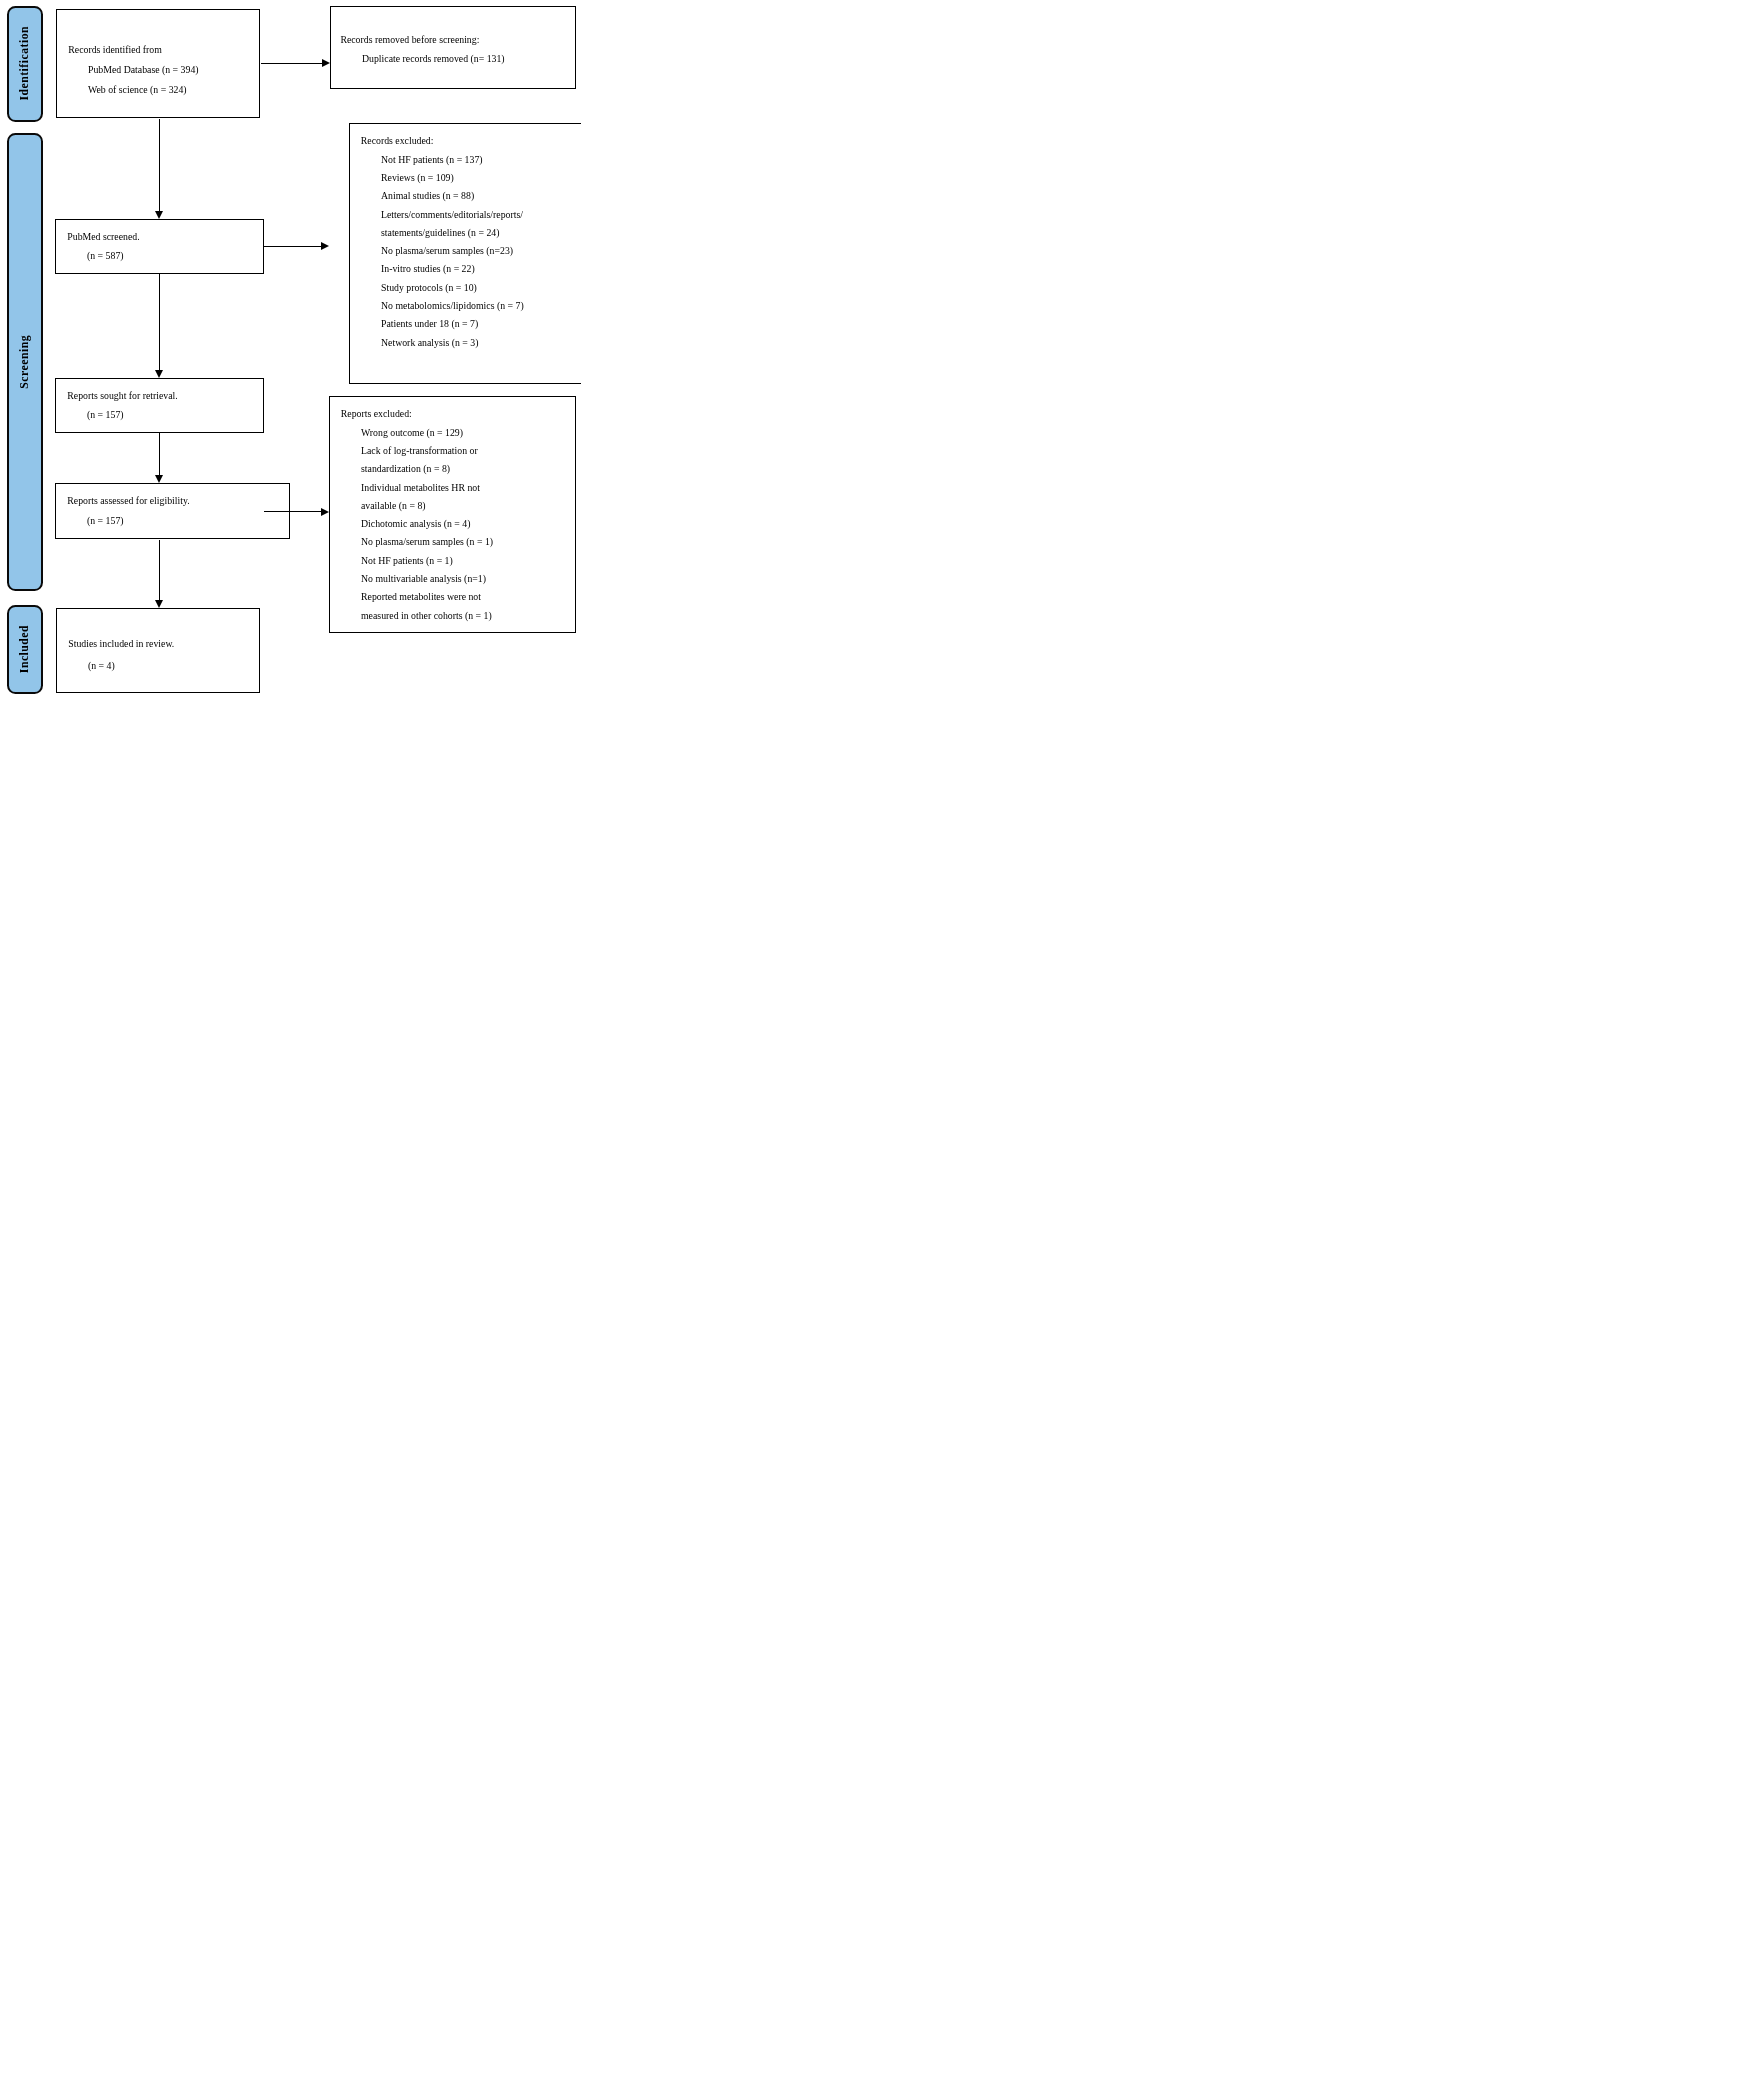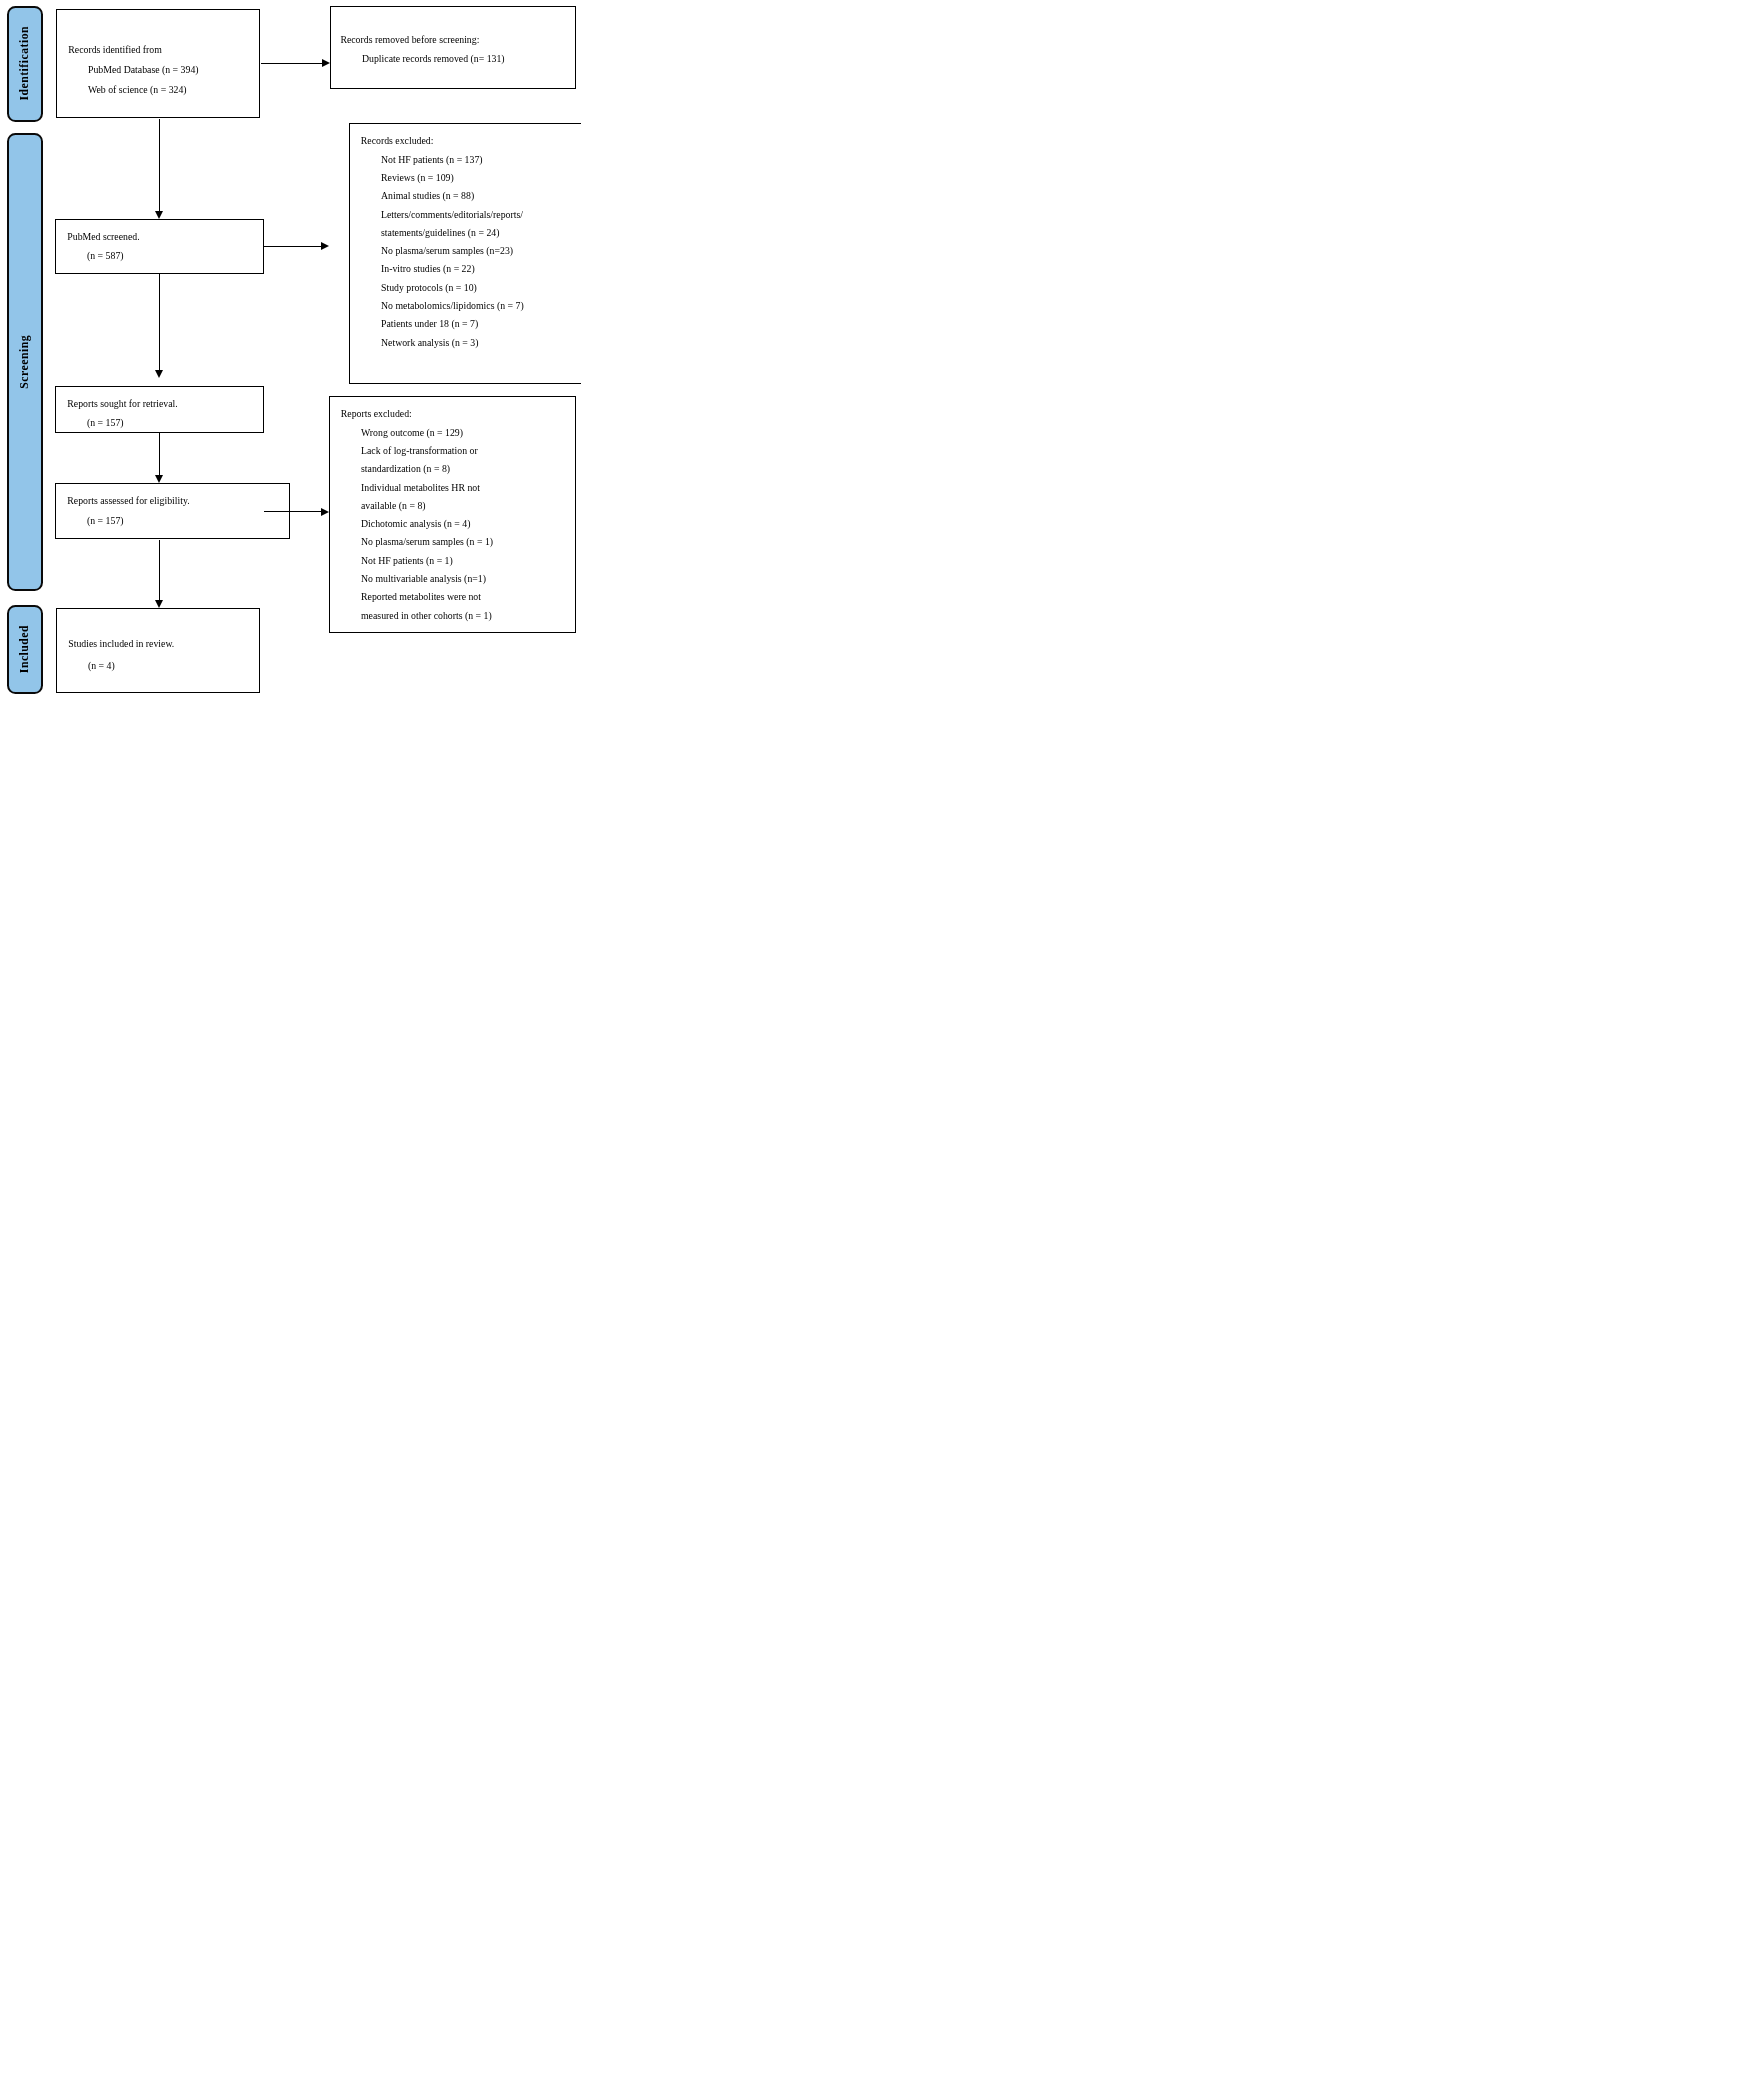--- a/index.html
+++ b/index.html
@@ -98,21 +98,21 @@
     <div class="line indent">Letters/comments/editorials/reports/</div>
     <div class="line indent">statements/guidelines (n = 24)</div>
     <div class="line indent">No plasma/serum samples (n=23)</div>
     <div class="line indent">In-vitro studies (n = 22)</div>
     <div class="line indent">Study protocols (n = 10)</div>
     <div class="line indent">No metabolomics/lipidomics (n = 7)</div>
     <div class="line indent">Patients under 18 (n = 7)</div>
     <div class="line indent">Network analysis (n = 3)</div>
   </div>
 
-  <div class="fbox" style="left:55px;top:386px;width:209px;height:47px;padding-top:6.6px;">
+  <div class="fbox" style="left:55px;top:378px;width:209px;height:55px;padding-top:6.6px;">
     <div class="line pad-l">Reports sought for retrieval.</div>
     <div class="line indent">(n = 157)</div>
   </div>
 
   <div class="fbox" style="left:55px;top:483px;width:235px;height:56px;padding-top:7px;">
     <div class="line pad-l">Reports assessed for eligibility.</div>
     <div class="line indent">(n = 157)</div>
   </div>
 
   <div class="fbox listbox" style="left:329px;top:396px;width:247px;height:237px;padding-top:8.4px;">

